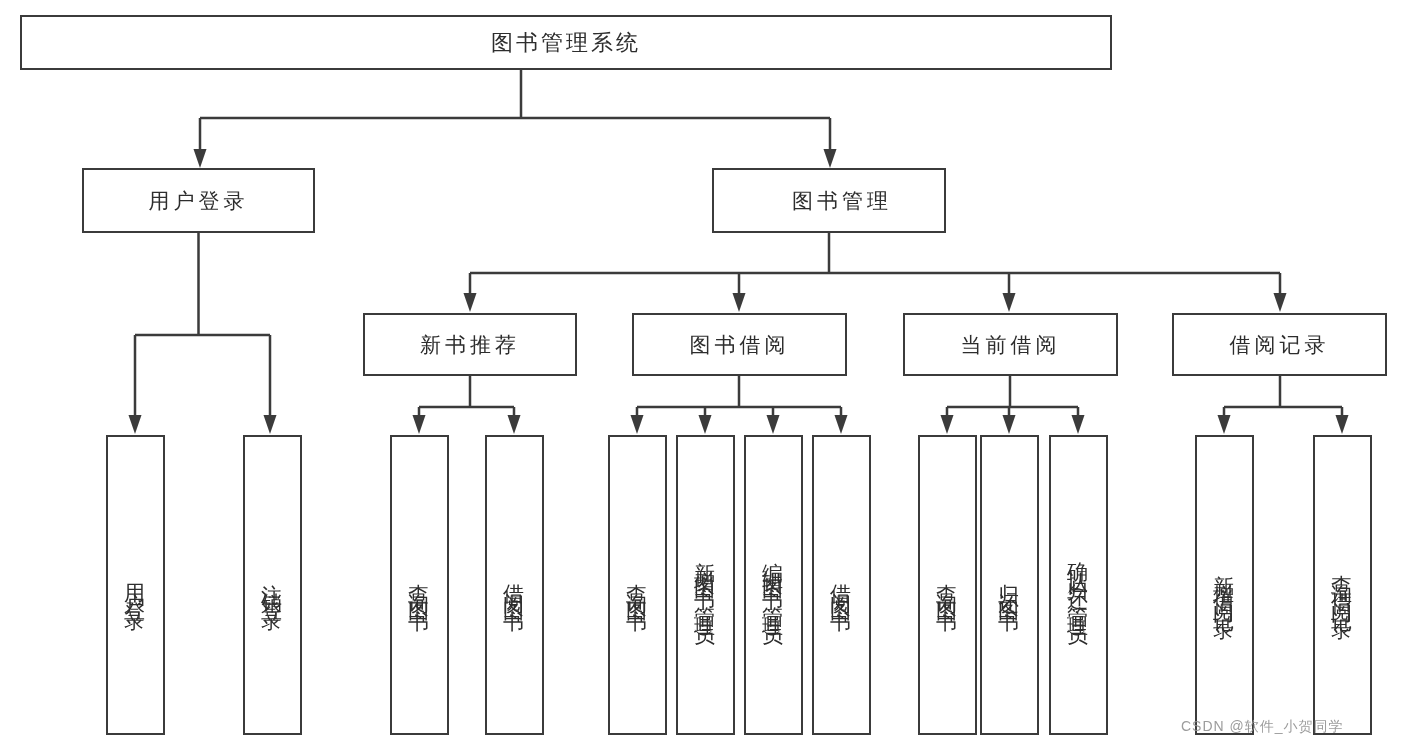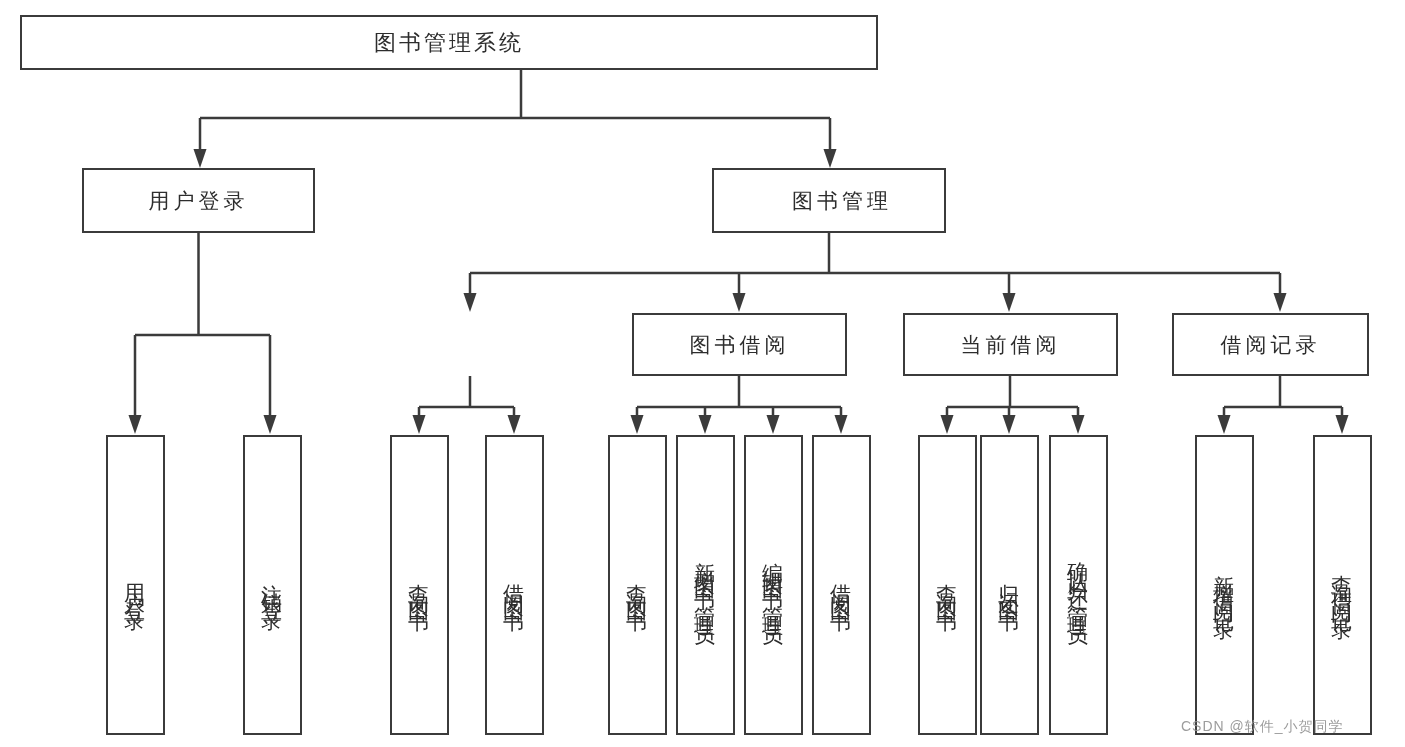--- a/index.html
+++ b/index.html
@@ -104,38 +104,41 @@
       <polygon points="766.5,415 779.5,415 773,434"></polygon>
       <polygon points="834.5,415 847.5,415 841,434"></polygon>
       <polygon points="940.5,415 953.5,415 947,434"></polygon>
       <polygon points="1002.5,415 1015.5,415 1009,434"></polygon>
       <polygon points="1071.5,415 1084.5,415 1078,434"></polygon>
       <polygon points="1217.5,415 1230.5,415 1224,434"></polygon>
       <polygon points="1335.5,415 1348.5,415 1342,434"></polygon>
     </g>
   </svg>
 
-  <div class="node root-node" style="left:20px; top:15px; width:858px; height:55px;">
+  <div class="node root-node" style="left:20px; top:15px; width:1092px; height:55px;">
     <span class="hlabel">图书管理系统</span>
   </div>
 
   <div class="node" style="left:82px; top:168px; width:233px; height:65px;">
     <span class="hlabel">用户登录</span>
   </div>
   <div class="node" style="left:712px; top:168px; width:234px; height:65px;padding-left:26px;">
     <span class="hlabel">图书管理</span>
   </div>
 
+  <div class="node" style="left:363px; top:313px; width:214px; height:63px;">
+    <span class="hlabel">新书推荐</span>
+  </div>
   <div class="node" style="left:903px; top:313px; width:215px; height:63px;">
     <span class="hlabel">当前借阅</span>
   </div>
   <div class="node" style="left:632px; top:313px; width:215px; height:63px;">
     <span class="hlabel">图书借阅</span>
   </div>
-  <div class="node" style="left:1172px; top:313px; width:197px; height:63px;">
+  <div class="node" style="left:1172px; top:313px; width:215px; height:63px;">
     <span class="hlabel">借阅记录</span>
   </div>
 
   <div class="leaf" style="left:105.5px;">
     <span class="vlabel">用户登录</span>
   </div>
   <div class="leaf" style="left:242.5px;">
     <span class="vlabel">注销登录</span>
   </div>
 

